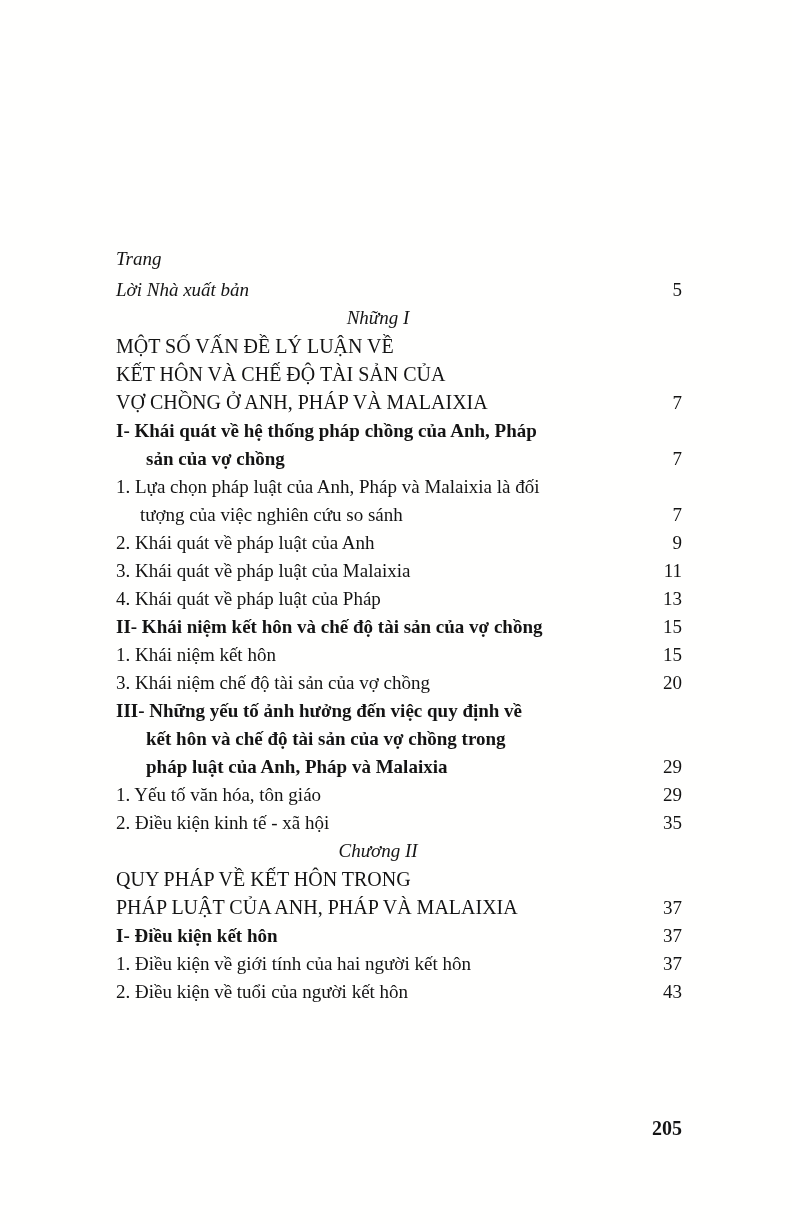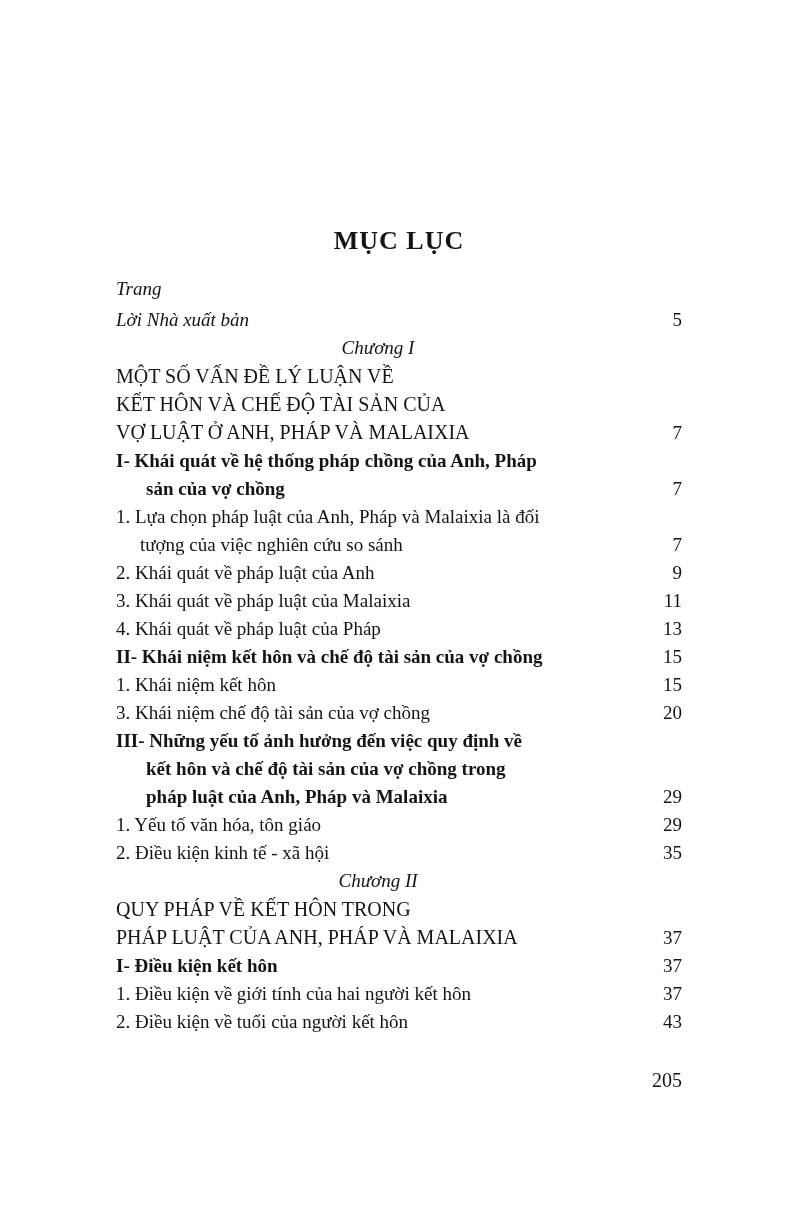--- a/index.html
+++ b/index.html
@@ -53,57 +53,57 @@
     white-space: nowrap;
   }
   .s-italic .lt { font-style: italic; }
   .s-chapter-label .lt { font-style: italic; text-align: center; }
   .s-chapter-title .lt { text-align: left; font-size: 20px; }
   .s-bold .lt { font-weight: 700; }
   .s-bold .entry-line.cont .lt { padding-left: 30px; }
   .s-normal .entry-line.cont .lt { padding-left: 24px; }
   .folio {
     position: absolute;
-    top: 1068px;
+    top: 1116px;
     right: 110px;
     font-size: 20px;
     line-height: 24px;
+    font-weight: bold;
   }
 </style>
 </head>
 <body>
 
 <div class="page">
   <div class="content">
-    <div class="doc-title">MỤC LỤC</div>
     <div class="trang-row">Trang</div>
     <div class="toc">
         <div class="entry s-italic">
           <div class="entry-line">
             <span class="lt">Lời Nhà xuất bản</span>
             <span class="pn">5</span>
           </div>
         </div>
         <div class="entry s-chapter-label">
           <div class="entry-line">
-            <span class="lt">Chương I</span>
+            <span class="lt">Những I</span>
             <span class="pn"></span>
           </div>
         </div>
         <div class="entry s-chapter-title">
           <div class="entry-line">
             <span class="lt">MỘT SỐ VẤN ĐỀ LÝ LUẬN VỀ</span>
             <span class="pn"></span>
           </div>
           <div class="entry-line cont">
             <span class="lt">KẾT HÔN VÀ CHẾ ĐỘ TÀI SẢN CỦA</span>
             <span class="pn"></span>
           </div>
           <div class="entry-line cont">
-            <span class="lt">VỢ LUẬT Ở ANH, PHÁP VÀ MALAIXIA</span>
+            <span class="lt">VỢ CHỒNG Ở ANH, PHÁP VÀ MALAIXIA</span>
             <span class="pn">7</span>
           </div>
         </div>
         <div class="entry s-bold">
           <div class="entry-line">
             <span class="lt">I- Khái quát về hệ thống pháp chồng của Anh, Pháp</span>
             <span class="pn"></span>
           </div>
           <div class="entry-line cont">
             <span class="lt">sản của vợ chồng</span>

